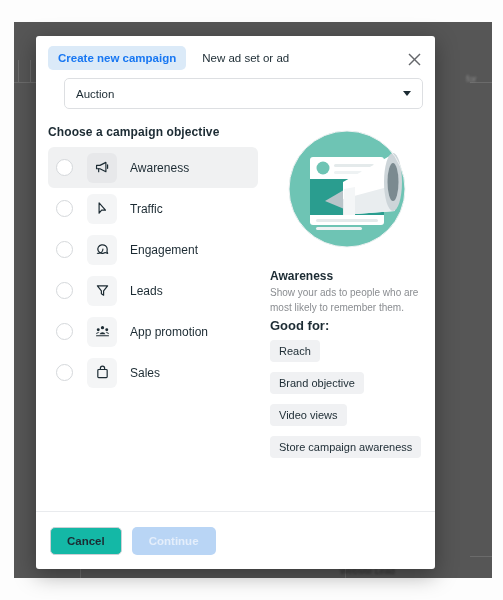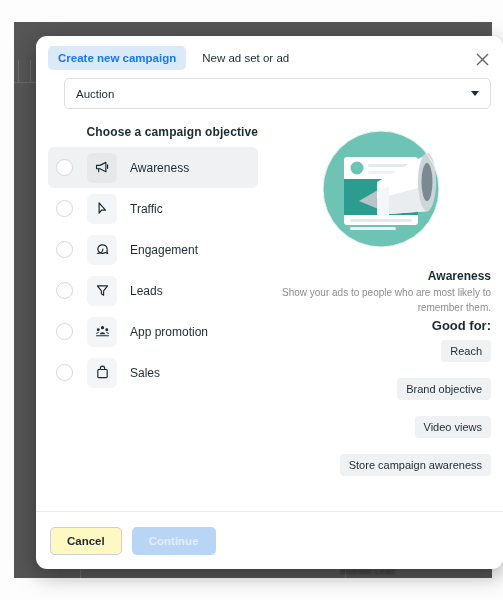--- a/index.html
+++ b/index.html
@@ -47,24 +47,24 @@
   .bg-white-strip {
     position: absolute;
     background: #fdfdfd;
   }
 
   
   #modal {
     position: absolute;
     left: 36px;
     top: 36px;
-    width: 467px;
+    width: 399px;
     height: 533px;
     background: #ffffff;
-    border-radius: 11px;
+    border-radius: 3px;
     box-shadow: 0 6px 22px rgba(0,0,0,.35);
     display: flex;
     flex-direction: column;
     overflow: hidden;
   }
 
   
   .modal-header {
     position: relative;
     padding: 10px 12px 0 12px;
@@ -119,21 +119,20 @@
     border-top: 5.5px solid #1c2b33;
   }
 
   
   .modal-body {
     flex: 1;
     display: flex;
     padding: 16px 12px 0 12px;
     gap: 0;
     min-height: 0;
-    text-align: right;
   }
   .left-col { width: 210px; flex: none; }
   .right-col { flex: 1; padding-left: 12px; }
 
   .section-title {
     font-size: 12px;
     font-weight: bold;
     color: #1c2b33;
     margin-bottom: 8px;
     letter-spacing: .1px;
@@ -198,21 +197,21 @@
     margin-top: 3px;
   }
   .chips { margin-top: 7px; }
   .chip {
     display: inline-block;
     background: #f0f1f3;
     color: #1c2b33;
     font-size: 11px;
     border-radius: 4px;
     padding: 5px 9px;
-    margin-bottom: 16px;
+    margin-bottom: 10px;
   }
   .chip-row { display: block; }
 
   
   .modal-footer {
     height: 58px;
     flex: none;
     border-top: 1px solid #e9ebee;
     display: flex;
     align-items: center;
@@ -228,21 +227,21 @@
   .footer-btns { display: flex; align-items: center; gap: 10px; }
   .btn {
     font-size: 11.5px;
     border-radius: 5px;
     padding: 7px 16px;
     cursor: pointer;
     font-weight: bold;
     border: 1px solid transparent;
   }
   .btn-secondary {
-    background: #fef9c3;
+    background: #14b8a6;
     border-color: #ccd0d5;
     color: #1c2b33;
   }
   .btn-primary-disabled {
     background: #b9d5f5;
     color: #e4eefb;
     cursor: default;
   }
 </style>
 </head>

